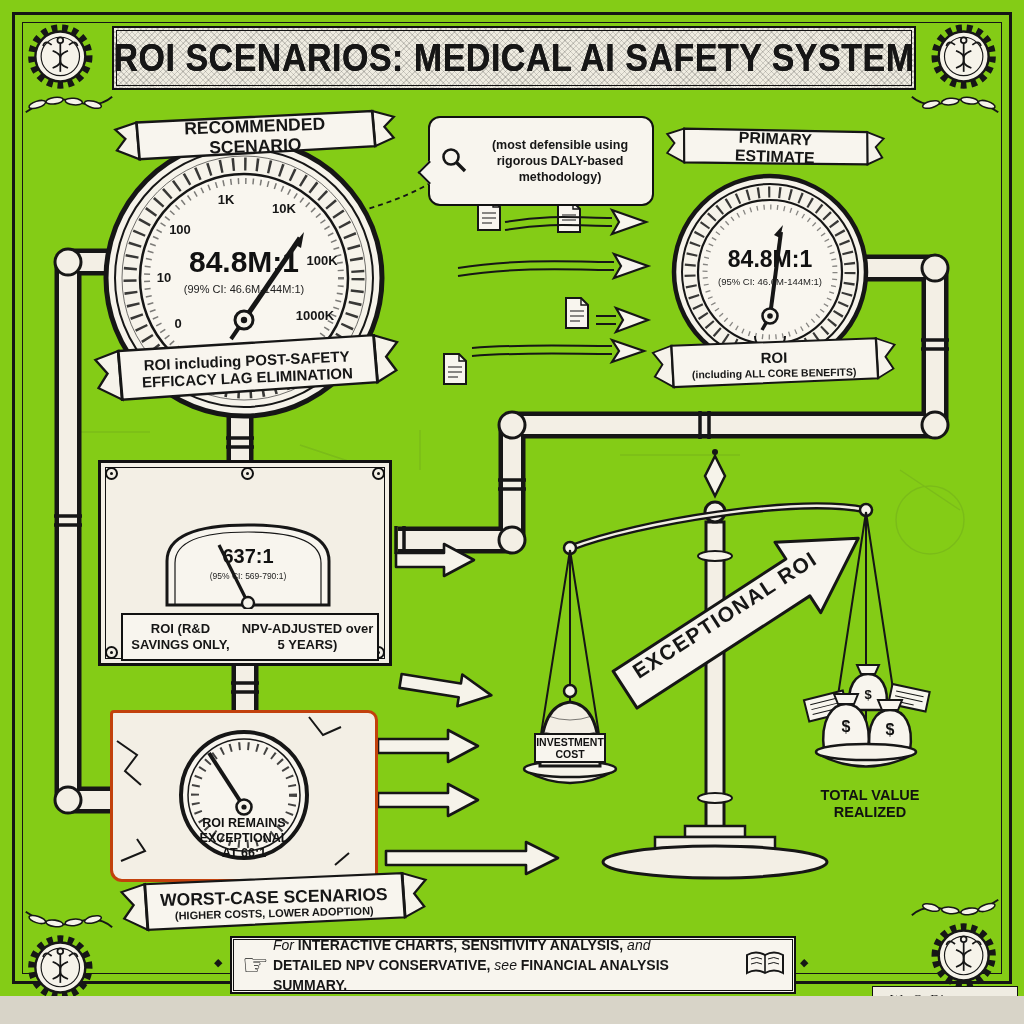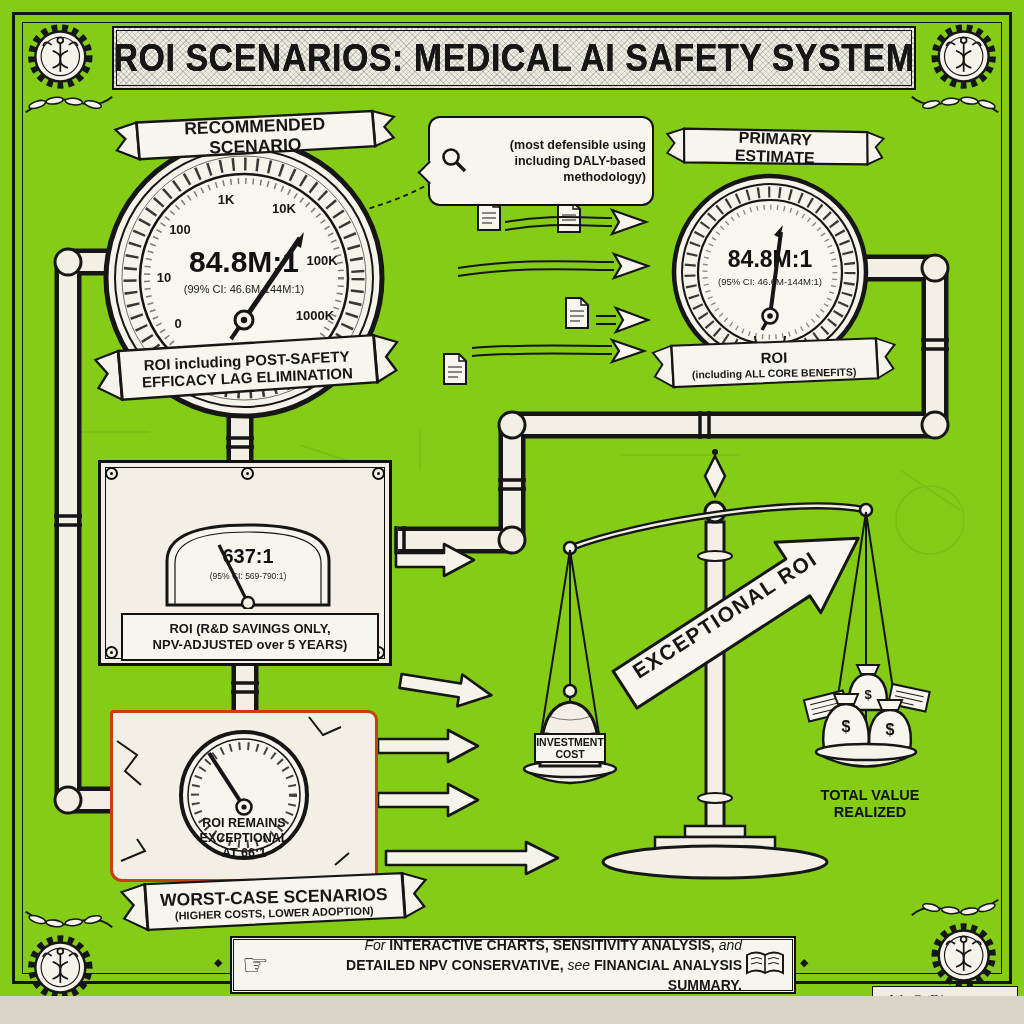--- a/index.html
+++ b/index.html
@@ -18,36 +18,36 @@
     text-shadow:0 0 .5px #000;white-space:nowrap}
 
   .ribbon{display:flex;align-items:center;justify-content:center}
   .ribbon svg.rb{position:absolute;inset:0;width:100%;height:100%}
   .ribbon-text{position:relative;z-index:1;text-align:center;width:100%;padding:0 36px;box-sizing:border-box;line-height:1.15}
 
   .callout{left:428px;top:116px;width:222px;height:86px;border:2.5px solid #111;border-radius:12px;
     background:#f8f5ee;display:flex;align-items:center}
   .callout-tail{position:absolute;left:-9px;top:46px;width:15px;height:15px;background:#f8f5ee;
     border-left:2.5px solid #111;border-bottom:2.5px solid #111;transform:rotate(45deg)}
-  .callout-body{margin-left:44px;margin-right:6px;font-size:12.5px;font-weight:bold;text-align:right;line-height:1.3;flex:1}
+  .callout-body{margin-left:44px;margin-right:6px;font-size:12.5px;font-weight:bold;text-align:center;line-height:1.3;flex:1}
   .mag{position:absolute;left:10px;top:28px;width:30px;height:30px}
 
   .machine{left:98px;top:460px;width:294px;height:206px;border:3px solid #111;background:#f3efe5;
     outline:1.5px solid #111;outline-offset:-8px;box-sizing:border-box}
   .plate{border:2.5px solid #111;background:#f8f5ee;display:flex;align-items:center;justify-content:center;
     text-align:center;font-weight:bold}
   .bolt{width:9px;height:9px;border:2px solid #111;border-radius:50%;background:#f3efe5}
   .bolt::after{content:"";display:block;width:3px;height:3px;background:#111;border-radius:50%;margin:3px auto}
 
   .worst-box{left:110px;top:710px;width:268px;height:172px;border:3px solid #c2410c;background:#f3efe5;
     border-radius:4px 10px 6px 12px;box-sizing:border-box}
 
   .footer-banner{left:230px;top:936px;width:566px;height:58px;border:2px solid #111;background:#f8f5ee;
     outline:1px solid #111;outline-offset:-4px;display:flex;align-items:center;box-sizing:border-box}
-  .footer-text{flex:1;text-align:right;font-size:14px;line-height:1.45}
+  .footer-text{flex:1;text-align:left;font-size:14px;line-height:1.45}
   .footer-text b{font-weight:bold}
   .footer-text i{font-style:italic;font-weight:normal}
   .hand{font-size:30px;line-height:1;margin:0 4px 0 10px}
   .bookwrap{margin:0 10px 0 4px}
   .diamond{font-size:11px;top:956px}
 
   .watermark{left:872px;top:986px;width:146px;height:26px;background:#efece2;border:1.5px solid #111;
     display:flex;align-items:center;padding-left:17px;box-sizing:border-box;
     font-family:Liberation Serif, serif;font-size:13.5px;letter-spacing:.3px}
 
@@ -283,21 +283,21 @@
   </div>
 
   <div class="abs callout" style="z-index:3">
     <div class="callout-tail"></div>
     <svg class="mag" viewBox="0 0 30 30">
       <circle cx="11" cy="11" r="7.5" fill="#f8f5ee" stroke="#161616" stroke-width="2.6"></circle>
       <line x1="16.5" y1="16.5" x2="25" y2="25" stroke="#161616" stroke-width="3.4"></line>
     </svg>
     <div class="callout-body">
       <div>(most defensible using</div>
-      <div>including DALY-based</div>
+      <div>rigorous DALY-based</div>
       <div>methodology)</div>
     </div>
   </div>
 
   <svg class="abs" style="left:662px;top:168px;z-index:2" width="216" height="216" viewBox="0 0 216 216">
     <circle cx="108" cy="104" r="96" fill="#f6f3ea" stroke="#161616" stroke-width="4.5"></circle>
     <circle cx="108" cy="104" r="88" fill="none" stroke="#161616" stroke-width="2"></circle>
     <circle cx="108" cy="104" r="72" fill="#f9f6ef" stroke="#161616" stroke-width="2.2"></circle>
     <circle cx="108" cy="104" r="80" fill="none" stroke="#161616" stroke-width="11" stroke-dasharray="2.2 8.5" opacity=".85"></circle>
     <circle cx="108" cy="104" r="65" fill="none" stroke="#161616" stroke-width="5" stroke-dasharray="1.3 5.5" opacity=".5"></circle>
@@ -344,21 +344,21 @@
     <svg class="abs" style="left:58px;top:52px" width="178" height="94" viewBox="0 0 178 94">
       <path d="M8,90 L8,46 Q8,10 89,10 Q170,10 170,46 L170,90 Z" fill="#f8f5ee" stroke="#161616" stroke-width="3"></path>
       <path d="M16,90 L16,48 Q16,17 89,17 Q162,17 162,48 L162,90 Z" fill="none" stroke="#161616" stroke-width="1.2"></path>
       <text x="89" y="48" font-size="20" font-weight="bold" text-anchor="middle" fill="#111">637:1</text>
       <text x="89" y="64" font-size="8.5" text-anchor="middle" fill="#222">(95% CI: 569-790:1)</text>
       <g>
         <line x1="89" y1="88" x2="60" y2="30" stroke="#161616" stroke-width="3.2"></line>
         <circle cx="89" cy="88" r="6" fill="#f6f3ea" stroke="#161616" stroke-width="2.4"></circle>
       </g>
     </svg>
-    <div class="abs plate" style="left:20px;top:150px;width:254px;height:44px;font-size:13px;line-height:1.25;flex-direction:column">
+    <div class="abs plate" style="left:20px;top:150px;width:254px;height:44px;font-size:13px;line-height:1.25;flex-direction:row">
       <div>ROI (R&amp;D SAVINGS ONLY,</div>
       <div>NPV-ADJUSTED over 5 YEARS)</div>
     </div>
   </div>
 
   <div class="abs worst-box" style="z-index:2">
     <svg class="abs" style="left:0;top:0" width="262" height="166" viewBox="0 0 262 166">
       <g stroke="#161616" fill="none" stroke-width="2">
         <path d="M4,28 L24,42 L12,58 L28,72"></path>
         <path d="M196,4 L210,22 L228,14"></path>

